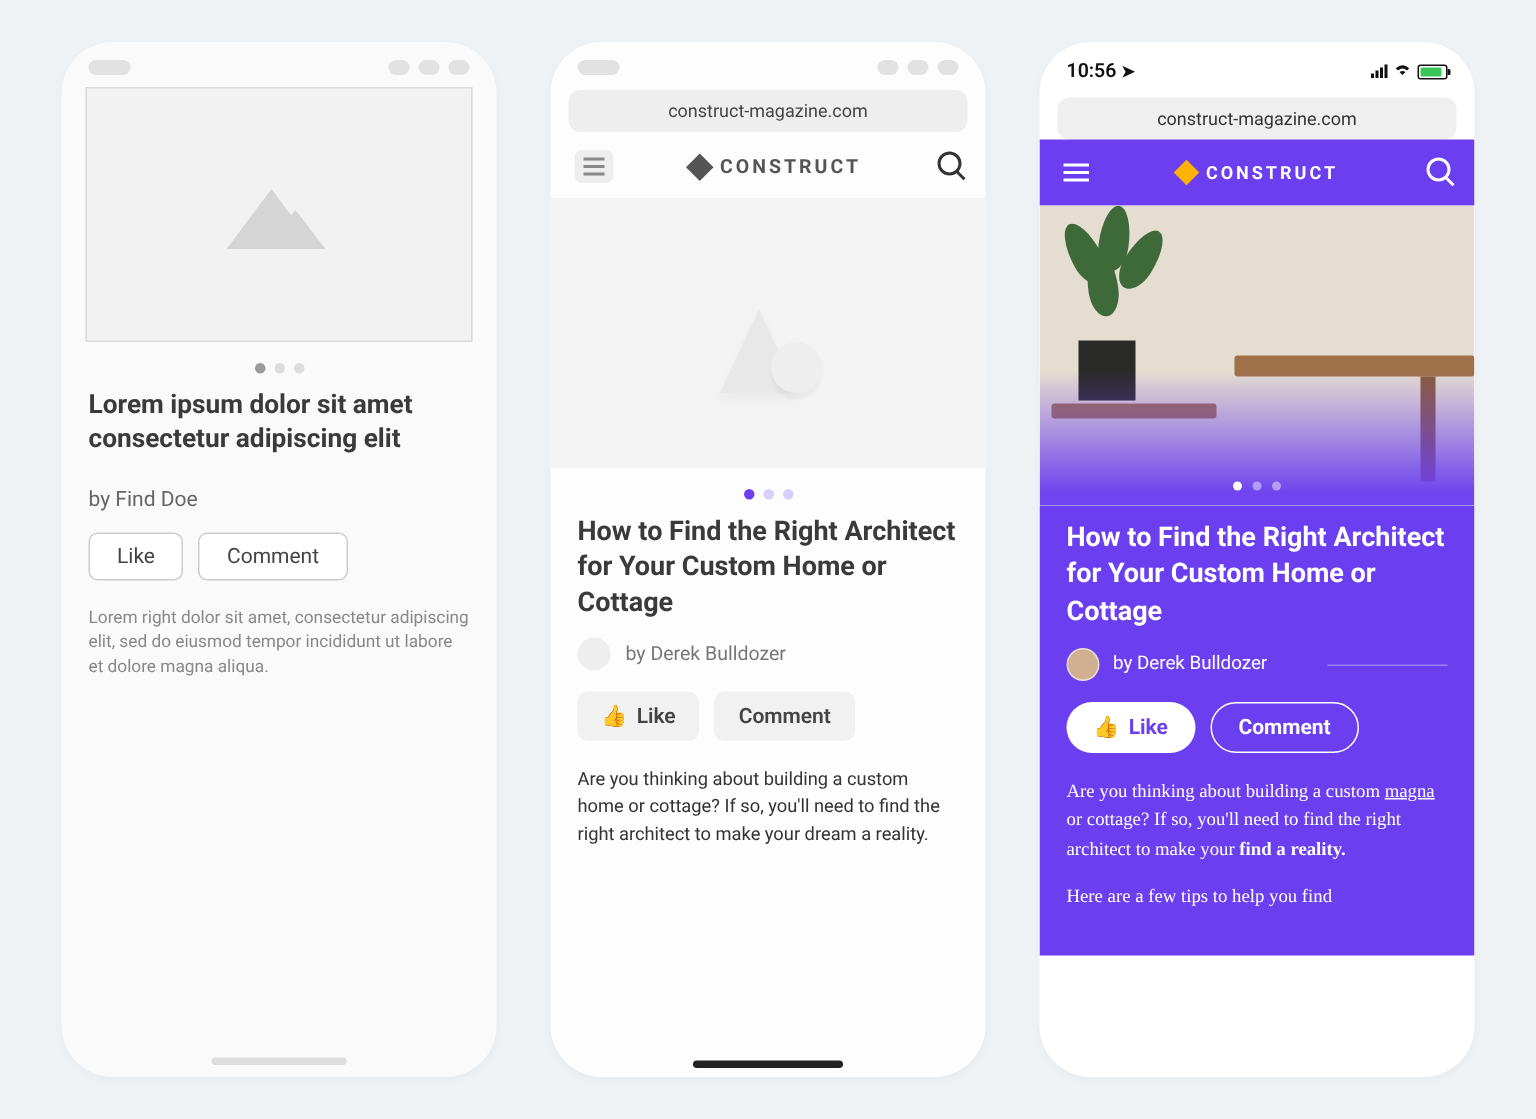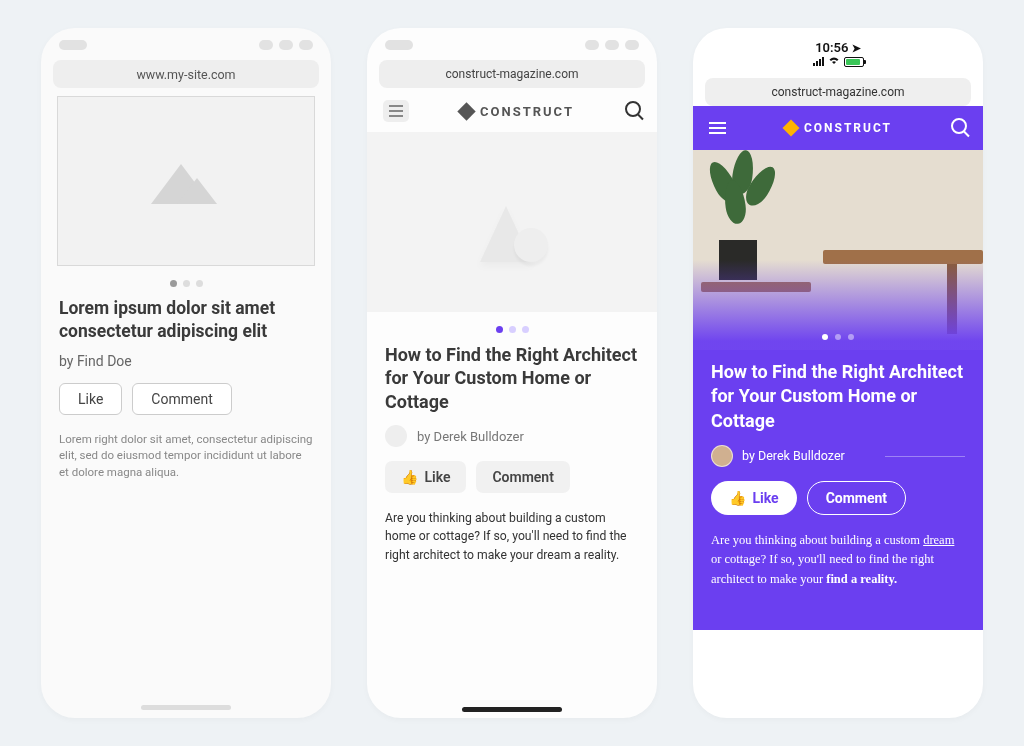--- a/index.html
+++ b/index.html
@@ -37,21 +37,21 @@
   .p1 .search { font-size:16px; color:#333; }
   .p1 .hero { margin:8px 16px 0; height:170px; border:1px solid #d9d9d9; background:#f2f2f2; display:flex; align-items:center; justify-content:center; }
   .p1 .mountains { width:70px; height:46px; position:relative; }
   .p1 .mountains::before, .p1 .mountains::after { content:""; position:absolute; bottom:0; border-style:solid; border-color:transparent transparent #d5d5d5 transparent; }
   .p1 .mountains::before { left:0; border-width:0 30px 40px 30px; }
   .p1 .mountains::after { left:26px; border-width:0 20px 26px 20px; }
   .p1 .dots { display:flex; justify-content:center; gap:6px; margin:14px 0 10px; }
   .p1 .dot { width:7px; height:7px; border-radius:50%; background:#ddd; }
   .p1 .dot.active { background:#9a9a9a; }
   .p1 .content { padding:0 18px; }
-  .p1 h2 { font-size:17.5px; font-weight:700; color:#3a3a3a; line-height:1.3; margin-bottom:10px; }
+  .p1 h2 { font-size:17.5px; font-weight:700; color:#3a3a3a; line-height:1.3; margin-bottom:20px; }
   .p1 .author { font-size:14px; color:#666; margin-bottom:14px; }
   .p1 .btns { display:flex; gap:10px; margin-bottom:16px; }
   .p1 .btn { border:1px solid #ccc; background:#fff; padding:7px 18px; border-radius:6px; font-size:14px; color:#444; }
   .p1 .para { font-size:11.5px; color:#888; line-height:1.45; margin-bottom:10px; }
   .p1 .homebar { position:absolute; bottom:8px; left:50%; transform:translateX(-50%); width:90px; height:5px; background:#ddd; border-radius:3px; }
 
   
   .p2 { background:#fdfdfd; }
   .p2 .top-pills { display:flex; justify-content:space-between; padding:12px 18px 0; }
   .p2 .pill { background:#e2e2e2; border-radius:6px; }
@@ -78,21 +78,21 @@
   .p2 .avatar { width:22px; height:22px; border-radius:50%; background:#eee; }
   .p2 .author { font-size:13px; color:#777; }
   .p2 .btns { display:flex; gap:10px; margin-bottom:16px; }
   .p2 .btn { background:#f1f1f1; padding:8px 16px; border-radius:7px; font-size:14px; color:#444; display:flex; align-items:center; gap:6px; font-weight:600; }
   .p2 .thumb { font-size:14px; color:#6b3ff0; }
   .p2 .para { font-size:12.2px; color:#333; line-height:1.5; margin-bottom:10px; }
   .p2 .homebar { position:absolute; bottom:6px; left:50%; transform:translateX(-50%); width:100px; height:5px; background:#222; border-radius:3px; }
 
   
   .p3 { background:#fff; }
-  .p3 .status { display:flex; justify-content:space-between; align-items:center; padding:12px 18px 6px; font-size:13px; font-weight:600; color:#111;flex-direction:column; }
+  .p3 .status { display:flex; justify-content:space-between; align-items:center; padding:12px 18px 6px; font-size:13px; font-weight:600; color:#111; }
   .p3 .status .right { display:flex; align-items:center; gap:3px; font-size:11px; }
   .p3 .status .arrow { font-size:11px; }
   .p3 .urlbar { margin:4px 12px 0; height:28px; background:#efefef; border-radius:8px; display:flex; align-items:center; justify-content:center; font-size:12px; color:#333; }
   .p3 .nav { display:flex; align-items:center; justify-content:space-between; padding:12px 16px; background:#6b3ff0; }
   .p3 .burger3 span { display:block; width:17px; height:2px; background:#fff; margin:3px 0; }
   .p3 .brand3 { display:flex; align-items:center; gap:7px; font-size:12px; letter-spacing:2px; font-weight:700; color:#fff; }
   .p3 .diamond3 { width:12px; height:12px; background:#ffb300; transform:rotate(45deg); }
   .p3 .search3 { color:#fff; font-size:16px; }
   .p3 .hero3 { height:200px; position:relative; overflow:hidden; }
   .p3 .photo { position:absolute; inset:0; background:#e5ddd0; }
@@ -138,21 +138,20 @@
 
 <div class="phone p1">
   <div class="top-pills">
     <div class="pill big"></div>
     <div class="pill-row">
         <div class="pill sm"></div>
         <div class="pill sm"></div>
         <div class="pill sm"></div>
       </div>
   </div>
-  <div class="urlbar">www.my-site.com</div>
   <div class="hero">
     <div class="mountains"></div>
   </div>
   <div class="dots">
     <div class="dot active"></div>
     <div class="dot"></div>
     <div class="dot"></div>
   </div>
   <div class="content">
     <h2>Lorem ipsum dolor sit amet consectetur adipiscing elit</h2>
@@ -278,15 +277,16 @@
       <div class="avatar3"></div>
       <div class="author3">by Derek Bulldozer</div>
     </div>
     <div class="btns3">
       <div class="btn3 like">
         <span>👍</span>
         <span>Like</span>
       </div>
       <div class="btn3 comment">Comment</div>
     </div>
-    <div class="para3">Are you thinking about building a custom <u>dream</u> or cottage? If so, you'll need to find the right architect to make your <b>find a reality.</b></div>
+    <div class="para3">Are you thinking about building a custom <u>magna</u> or cottage? If so, you'll need to find the right architect to make your <b>find a reality.</b></div>
+    <div class="para3">Here are a few tips to help you find</div>
   </div>
 </div>
 
 </body></html>

